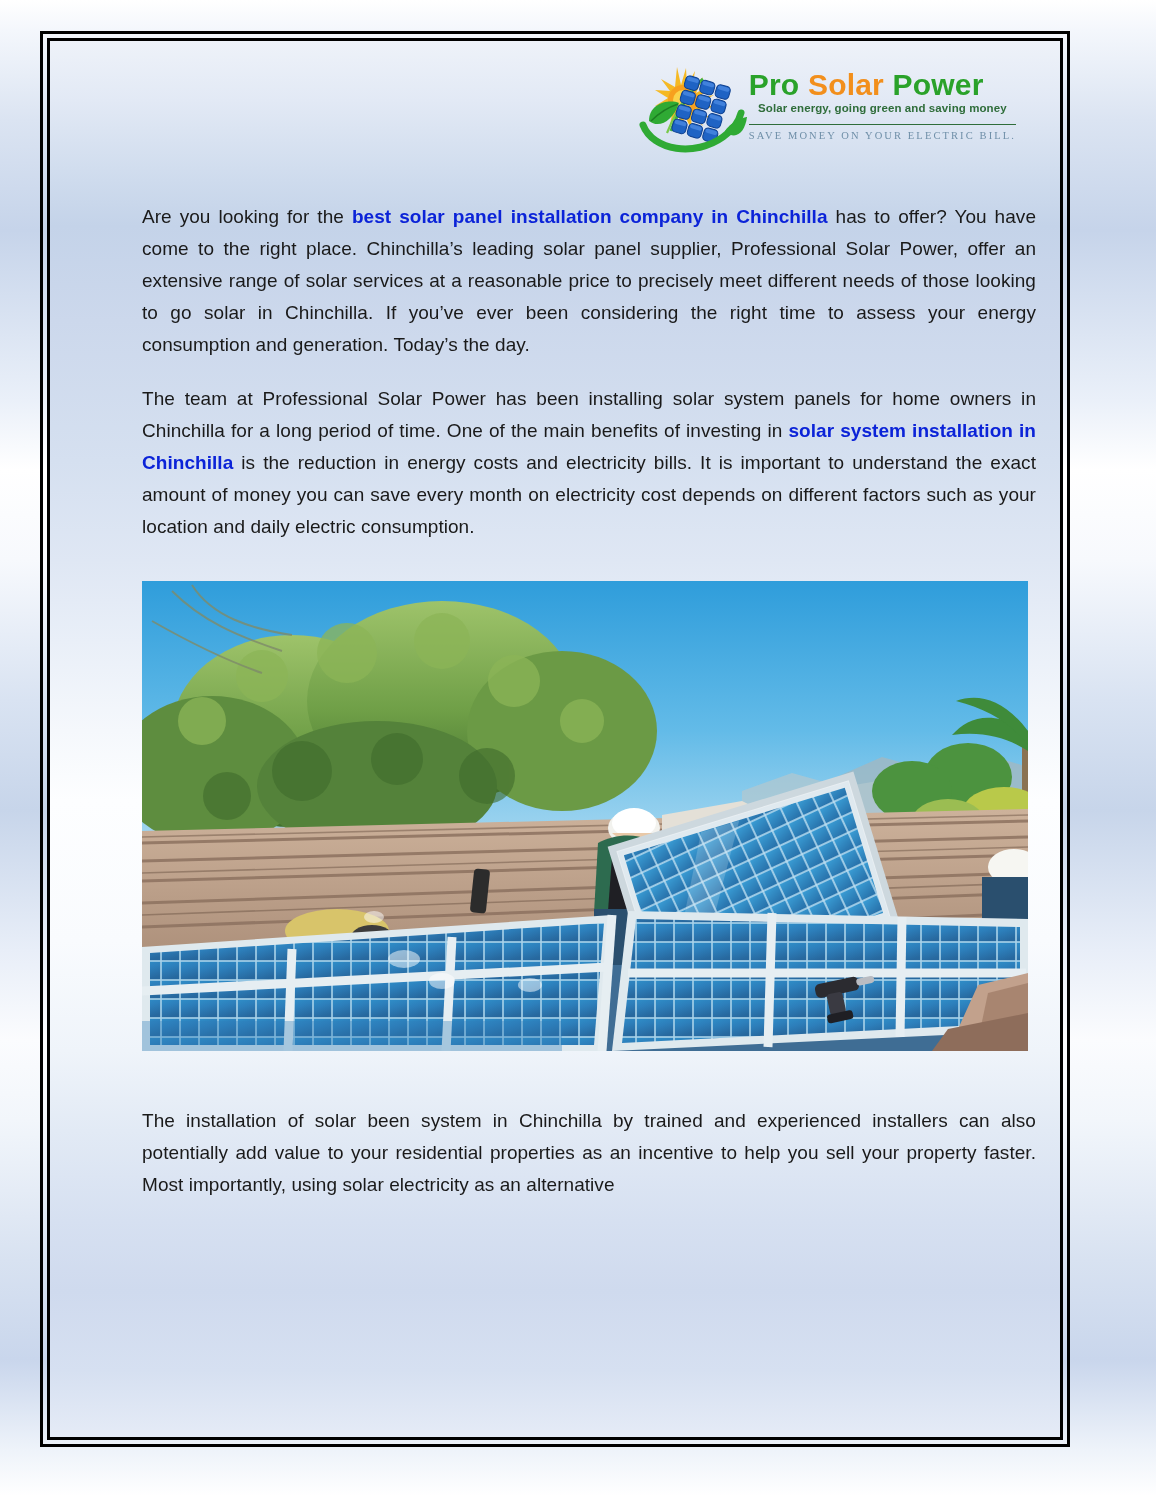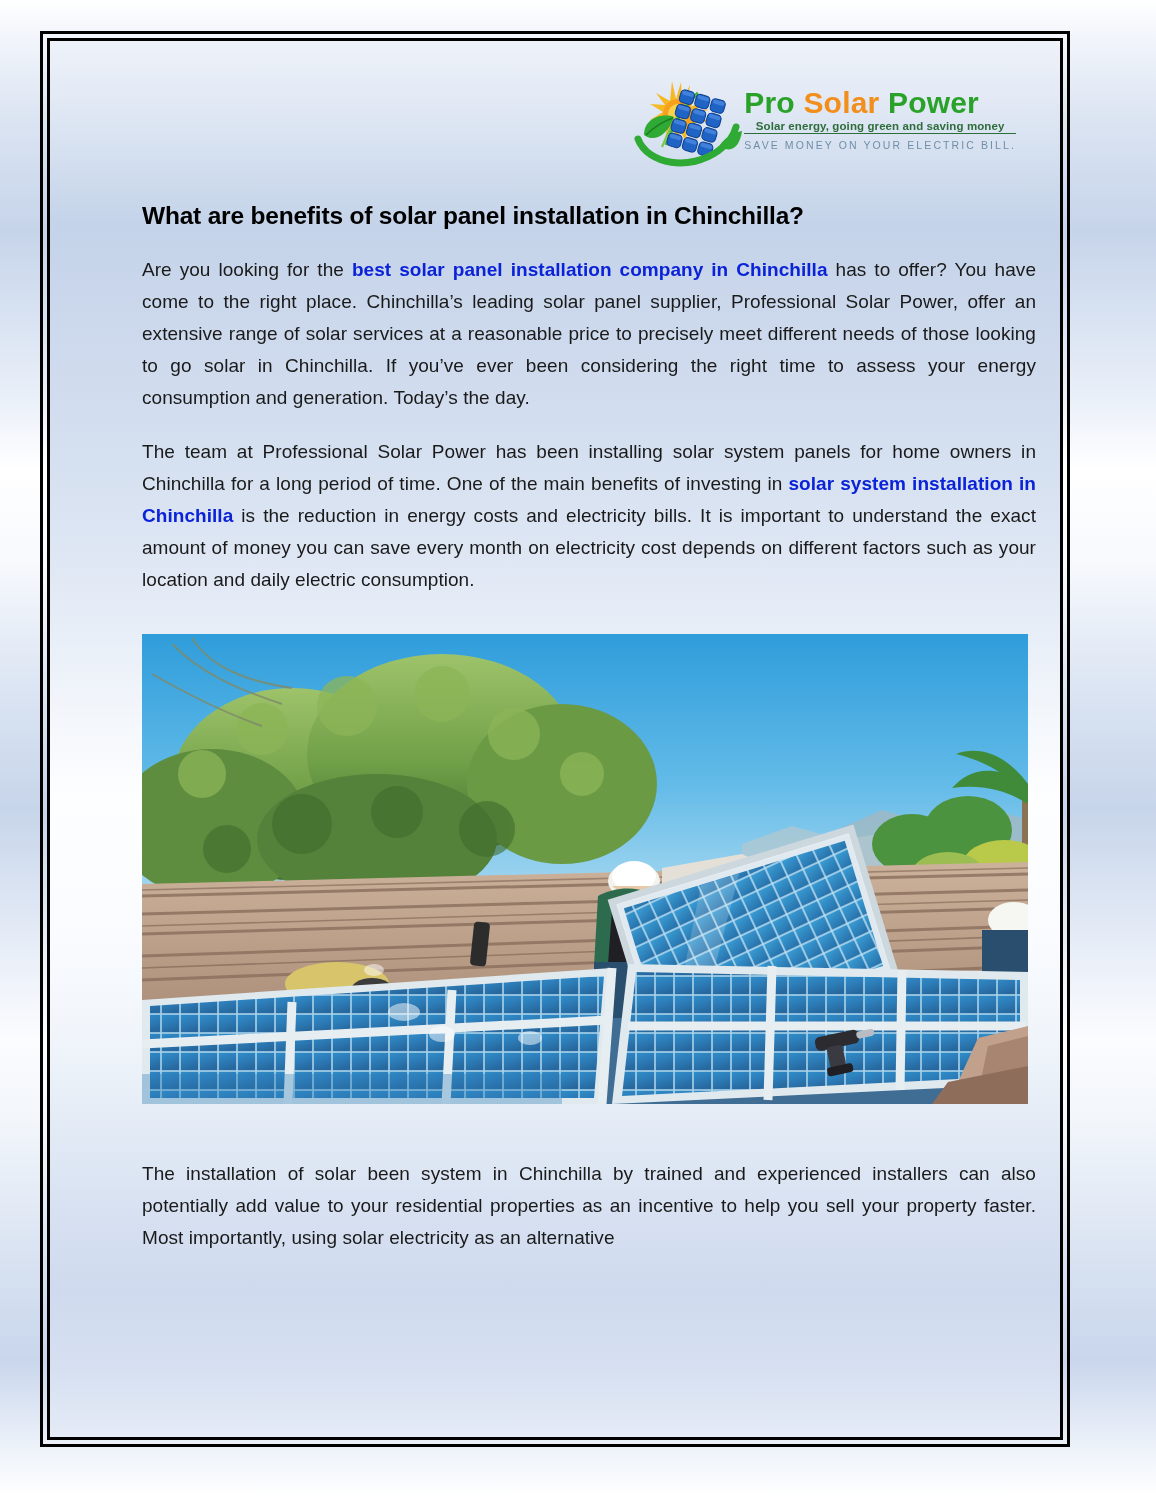--- a/index.html
+++ b/index.html
@@ -83,21 +83,21 @@
   
   #doc-header {
     position: absolute;
     left: 0; top: 0;
     width: 100%;
     height: 140px;
   }
   #brand-logo {
     position: absolute;
     right: 44px;
-    top: 32px;
+    top: 18px;
     display: flex;
     align-items: center;
     height: 96px;
   }
   #logo-mark {
     width: 110px;
     height: 96px;
     flex: 0 0 110px;
     position: relative;
   }
@@ -116,31 +116,32 @@
   .word-pro  { color: #2aa22a; }
   .word-solar{ color: #f28f1c; }
   .word-power{ color: #2aa22a; }
   #logo-tagline {
     font-size: 11.5px;
     color: #2f6d3a;
     font-weight: bold;
     letter-spacing: 0.1px;
     text-align: center;
     border-bottom: 1px solid #2f6d3a;
-    padding-bottom: 1px;
+    padding-bottom: 10px;
     margin-top: 2px;
     white-space: nowrap;
   }
   #logo-subline {
     font-size: 10.5px;
     color: #6f8fa8;
     letter-spacing: 2.1px;
     text-align: center;
     margin-top: 5px;
     white-space: nowrap;
+    font-family: Liberation Serif, serif;
   }
 
   
   #doc-body {
     position: absolute;
     left: 92px;
     top: 160px;
     width: 894px;
   }
   #article-title {
@@ -247,21 +248,20 @@
           </div>
           <div id="logo-tagline">Solar energy, going green and saving money</div>
           <div id="logo-subline">SAVE MONEY ON YOUR ELECTRIC BILL.</div>
         </div>
 
       </div>
     </div>
 
     <div id="doc-body">
 
-      <h1 id="article-title">What are benefits of solar panel installation in Chinchilla?</h1>
 
       <p class="body-para"><span>Are you looking for the </span><a class="inline-link">best solar panel installation company in Chinchilla</a><span> has to offer? You have come to the right place. Chinchilla’s leading solar panel supplier, Professional Solar Power, offer an extensive range of solar services at a reasonable price to precisely meet different needs of those looking to go solar in Chinchilla. If you’ve ever been considering the right time to assess your energy consumption and generation. Today’s the day.</span></p>
 
       <p class="body-para"><span>The team at Professional Solar Power has been installing solar system panels for home owners in Chinchilla for a long period of time. One of the main benefits of investing in </span><a class="inline-link">solar system installation in Chinchilla</a><span> is the reduction in energy costs and electricity bills. It is important to understand the exact amount of money you can save every month on electricity cost depends on different factors such as your location and daily electric consumption.</span></p>
 
       <figure id="photo-figure">
         <svg id="photo-canvas" viewBox="0 0 886 470" preserveAspectRatio="none" aria-hidden="true">
           <defs>
             <linearGradient id="skyG" x1="0" y1="0" x2="0" y2="1">
               <stop offset="0%" stop-color="#2f9ddb"></stop>

